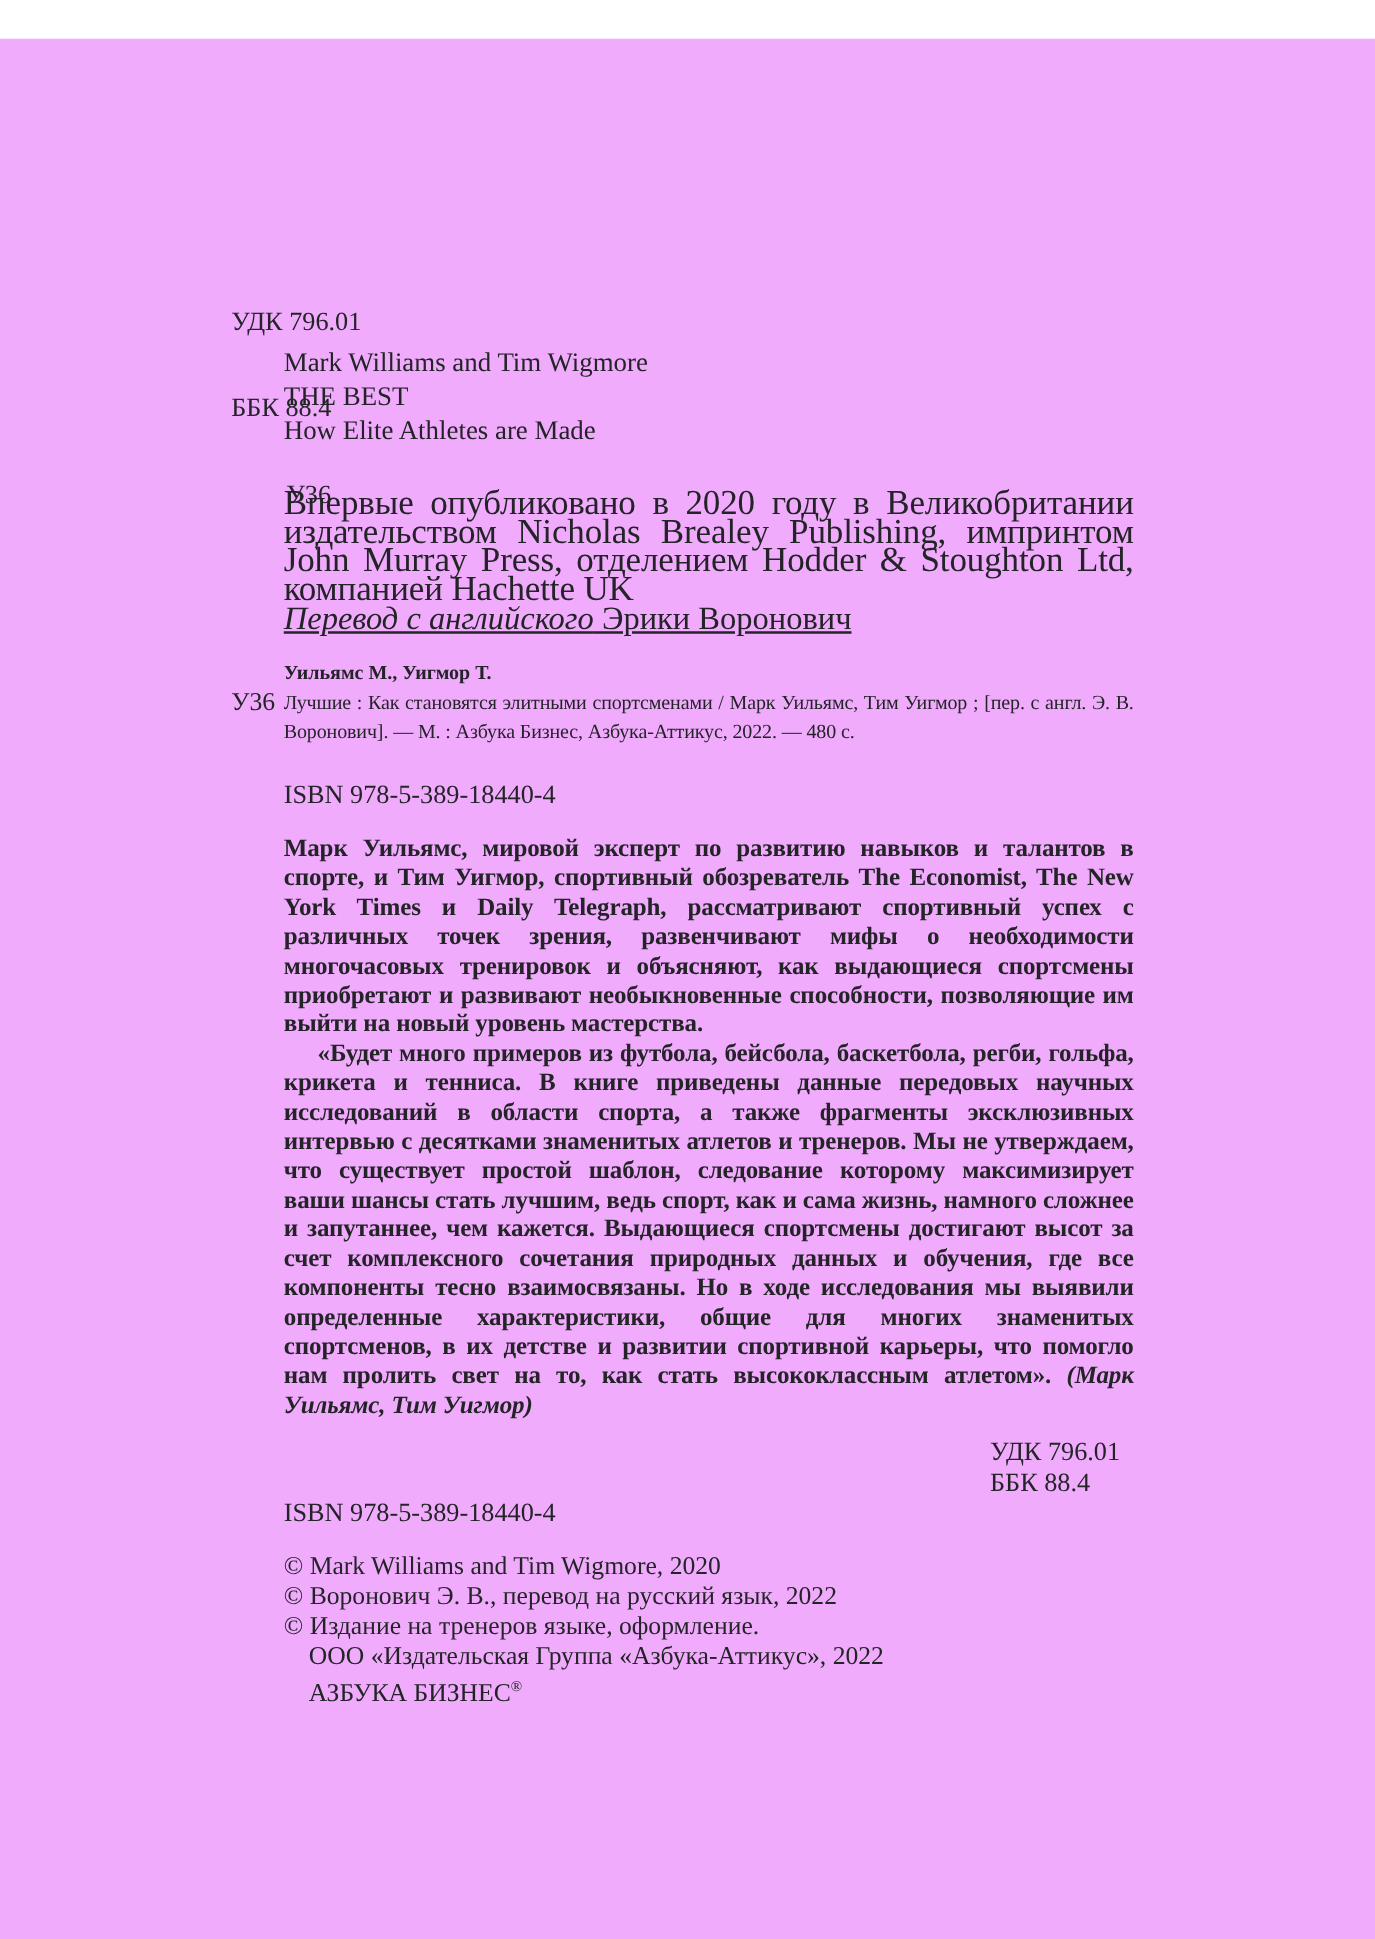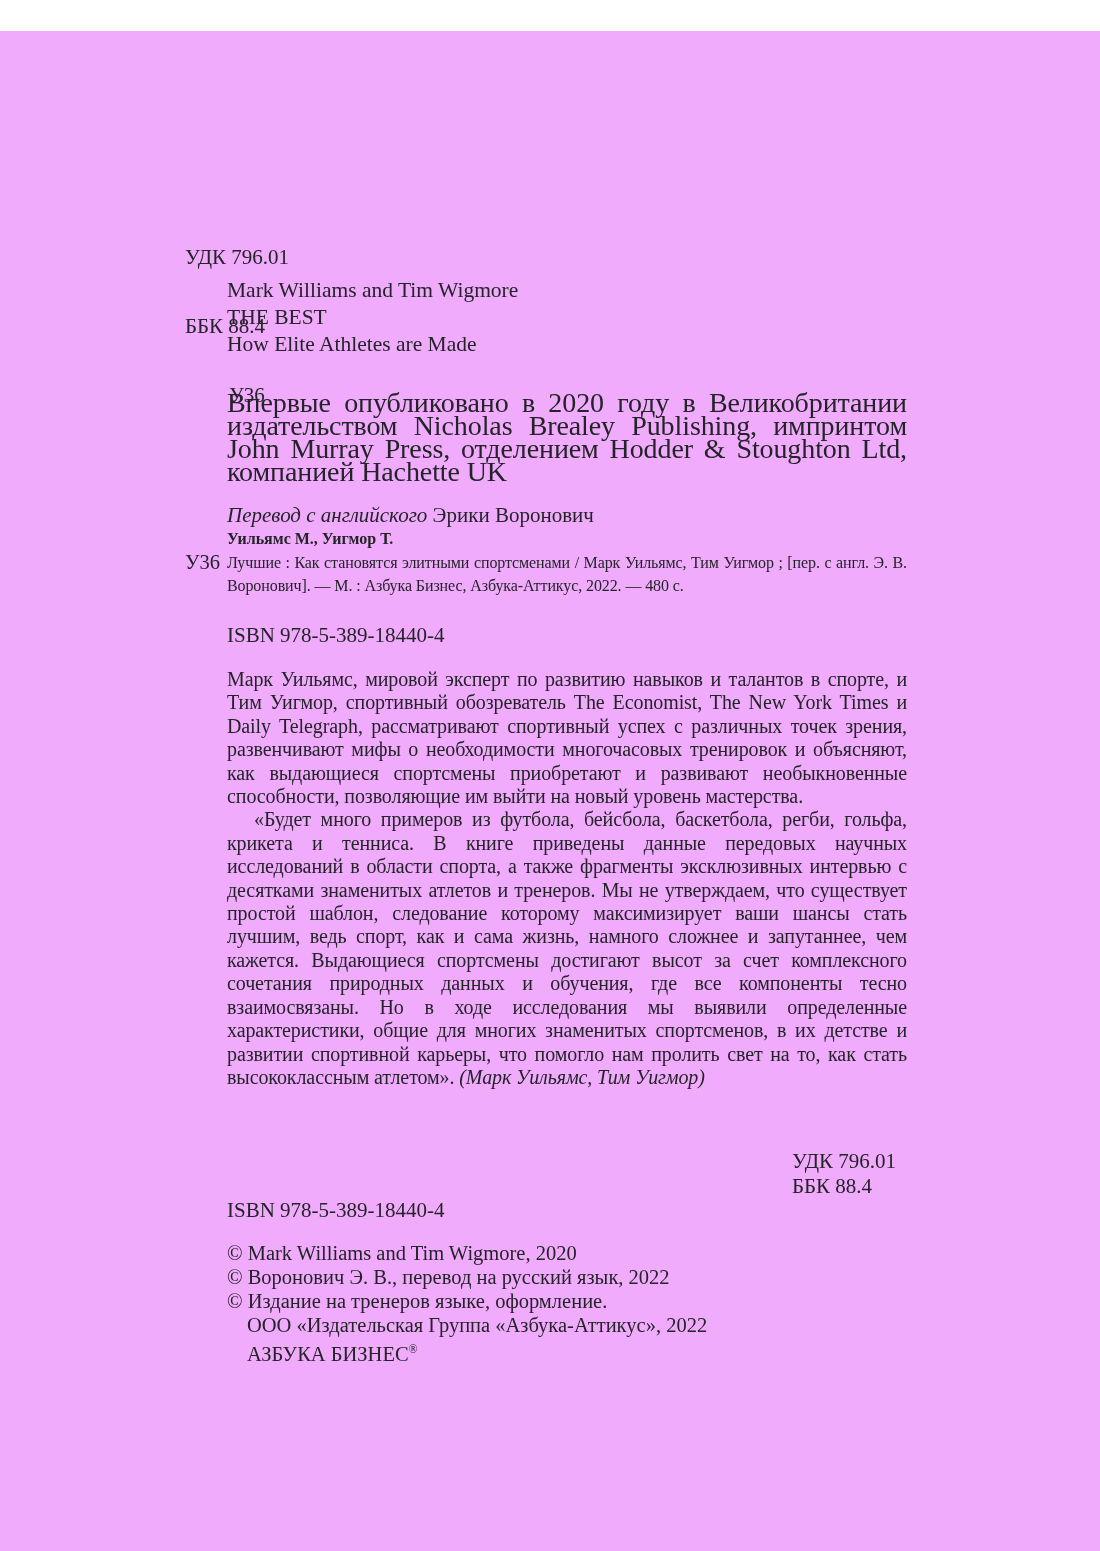--- a/index.html
+++ b/index.html
@@ -48,23 +48,24 @@
   .pub-note {
     left: 227px;
     top: 360px;
     width: 680px;
     font-size: 28px;
     line-height: 23px;
   }
 
   .translation {
     left: 227px;
-    top: 472px;
-    font-size: 21px;
+    top: 452px;
+    font-size: 26px;
     line-height: 24px;
+    text-decoration: underline;
   }
   .translation .it { font-style: italic; }
 
   .catalog-authors {
     left: 227px;
     top: 496px;
     font-size: 16px;
     font-weight: bold;
     line-height: 23px;
   }
@@ -89,20 +90,21 @@
     line-height: 24px;
   }
   .isbn-1 { left: 227px; top: 592px; }
 
   .annotation {
     left: 227px;
     top: 637px;
     width: 680px;
     font-size: 20px;
     line-height: 23.4px;
+    font-weight: bold;
   }
   .annotation p { margin: 0; }
   .annotation p.indent { text-indent: 27px; }
   .annotation .attr { font-style: italic; }
 
   .codes-right {
     left: 792px;
     top: 1118px;
     font-size: 21px;
     line-height: 25px;

